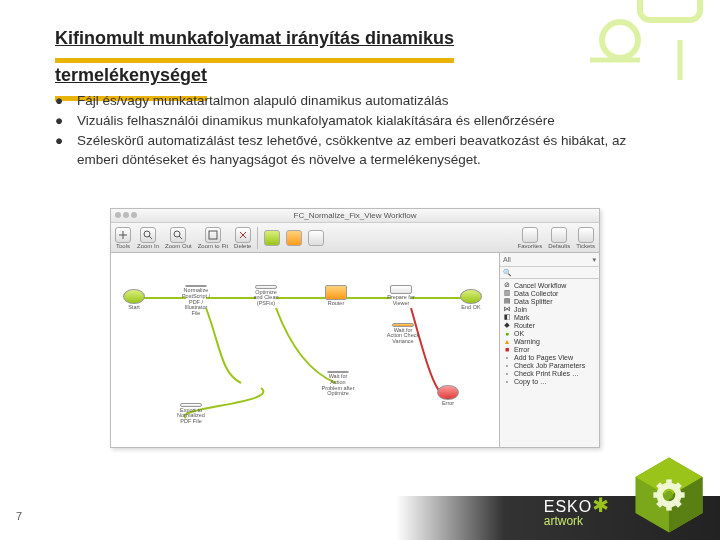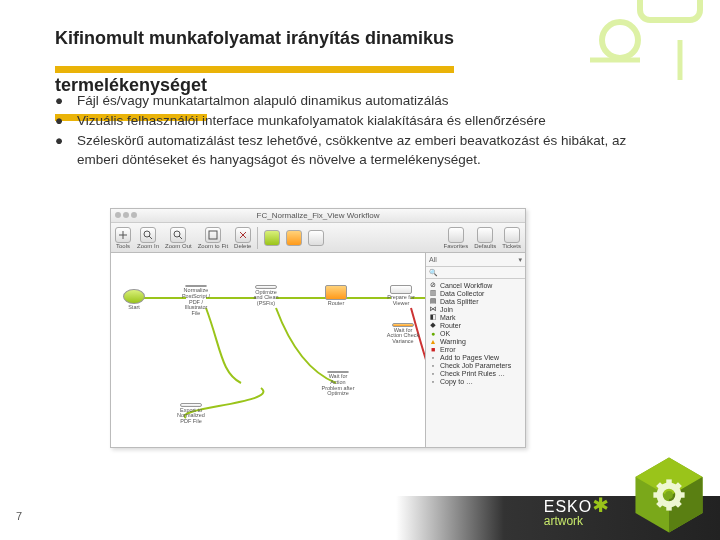--- a/index.html
+++ b/index.html
@@ -16,35 +16,36 @@
     opacity: 0.6;
   }
   .deco-tr svg { width: 100%; height: 100%; }
   
   .title {
     position: absolute; top: 26px; left: 55px; right: 60px;
     font-size: 18px; font-weight: bold; color: #222;
     line-height: 1.35;
   }
   .title .underline {
-    border-bottom: 7px solid #eab308;
+    border-bottom: 5px solid #eab308;
     display: inline-block;
-    padding-bottom: 16px;
+    padding-bottom: 8px;
+    text-decoration: underline;
   }
   
   .bullets {
     position: absolute; top: 92px; left: 55px; right: 60px;
     font-size: 13.5px; color: #333; line-height: 1.35;
   }
   .bullets .row { display: flex; margin-bottom: 2px; }
   .bullets .dot { width: 14px; flex: 0 0 14px; margin-right: 8px; color:#333;}
   .bullets .txt { flex: 1; }
   
   .shot {
-    position: absolute; top: 208px; left: 110px; width: 416px; height: 240px;
+    position: absolute; top: 208px; left: 110px; width: 490px; height: 240px;
     background: #f1f1f1;
     border: 1px solid #bbb;
     box-shadow: 2px 2px 4px rgba(0,0,0,0.15);
     display: flex; flex-direction: column;
     font-size: 8px;
   }
   .shot-titlebar {
     height: 14px; background: linear-gradient(#f9f9f9,#e6e6e6);
     border-bottom:1px solid #ccc;
     display:flex; align-items:center; padding:0 6px;
@@ -126,21 +127,21 @@
   <span class="underline">termelékenységet</span>
 </div>
 
 <div class="bullets">
   <div class="row">
       <div class="dot">●</div>
       <div class="txt">Fájl és/vagy munkatartalmon alapuló dinamikus automatizálás</div>
     </div>
   <div class="row">
       <div class="dot">●</div>
-      <div class="txt">Vizuális felhasználói interface munkafolyamatok kialakítására és ellenőrzésére</div>
+      <div class="txt">Vizuális felhasználói dinamikus munkafolyamatok kialakítására és ellenőrzésére</div>
     </div>
   <div class="row">
       <div class="dot">●</div>
       <div class="txt">Széleskörű automatizálást tesz lehetővé, csökkentve az emberi beavatkozást és hibákat, az emberi döntéseket és hanyagságot és növelve a termelékenységet.</div>
     </div>
 </div>
 
 <div class="shot">
   <div class="shot-titlebar">
     <div class="mac-dots">

